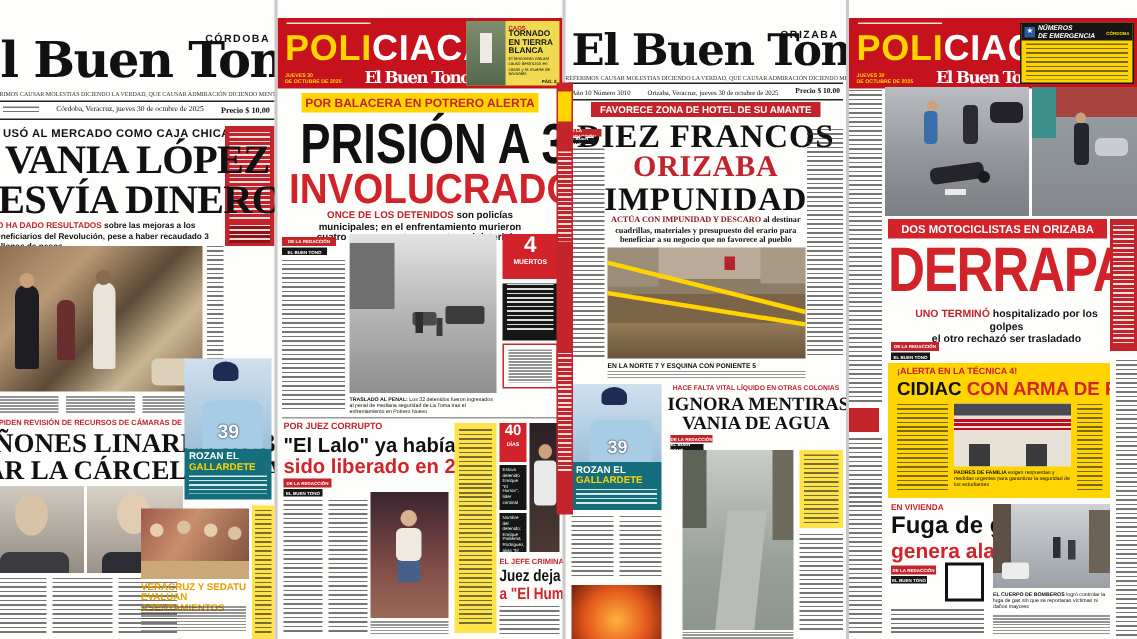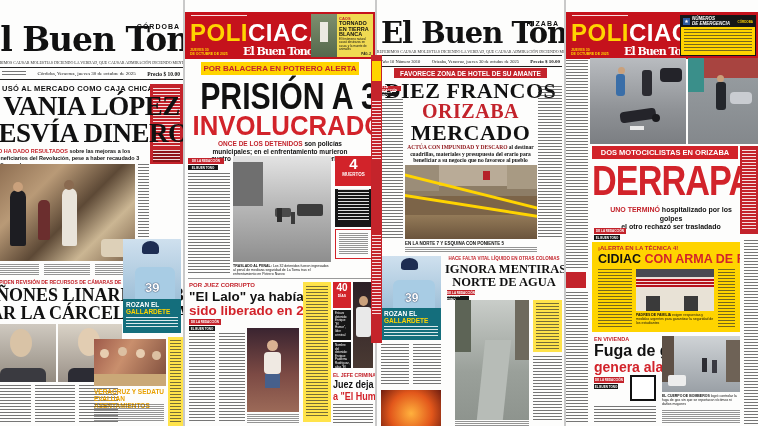--- a/index.html
+++ b/index.html
@@ -217,21 +217,21 @@
       <div class="serif" style="font-size:4.5px;margin-left:2px;">Año 10 Número 3010</div>
       <div class="serif" style="flex:1;text-align:center;font-size:4.5px;">Orizaba, Veracruz, jueves 30 de octubre de 2025</div>
       <div class="serif b" style="font-size:5px;margin-right:2px;">Precio $ 10.00</div>
     </div>
 
     <div class="abs" style="top:68px;left:0;width:187px;display:flex;justify-content:center;">
       <div class="sans b nw" style="background:#c3232b;color:#fff;font-size:6.5px;padding:1.5px 6px;">FAVORECE ZONA DE HOTEL DE SU AMANTE</div>
     </div>
     <div class="abs serif b nw ctr" style="top:78px;left:0;width:187px;font-size:22px;letter-spacing:.5px;">DIEZ FRANCOS</div>
     <div class="abs serif b nw ctr" style="top:100px;left:0;width:187px;font-size:20px;color:#c3232b;letter-spacing:.5px;">ORIZABA</div>
-    <div class="abs serif b nw ctr" style="top:120px;left:0;width:187px;font-size:22px;letter-spacing:.5px;">MERCADO</div>
+    <div class="abs serif b nw ctr" style="top:120px;left:0;width:187px;font-size:22px;letter-spacing:.5px;">IMPUNIDAD</div>
     <div class="abs serif b ctr" style="top:144px;left:30px;width:127px;font-size:5.5px;line-height:6.5px;"><span style="color:#8e1418;">ACTÚA CON IMPUNIDAD Y DESCARO </span><span>al destinar cuadrillas, materiales y presupuesto del erario para beneficiar a su negocio que no favorece al pueblo</span></div>
 
     <div class="abs" style="top:86px;left:2px;width:24px;">
       <div class="chipr" style="width:22px;height:5px;">DE LA REDACCIÓN</div>
       <div class="chipb" style="width:18px;height:4px;margin-top:1px;">EL BUEN TONO</div>
       <div class="ft" style="margin-top:3px;width:24px;height:140px;"></div>
     </div>
     <div class="abs ft" style="top:86px;left:161px;width:24px;height:152px;"></div>
 
     <div class="photo" style="top:165px;left:28px;width:132px;height:74px;background:linear-gradient(#b9ab97 0 28%,#8d7d66 28% 42%,#7c6448 42% 68%,#937a58 68%,#6b543c);">
@@ -257,21 +257,21 @@
       </div>
     </div>
     <div class="abs" style="top:344px;left:4px;width:60px;height:42px;display:flex;gap:4px;">
       <div class="ft" style="flex:1;"></div>
       <div class="ft" style="flex:1;"></div>
     </div>
     <div class="photo" style="top:390px;left:4px;width:60px;height:36px;background:radial-gradient(circle at 50% 65%,#ffb13d,#e2571b 55%,#6e1d10);"></div>
 
     <div class="abs sans b nw red ctr" style="top:256px;left:68px;width:118px;font-size:4.5px;">HACE FALTA VITAL LÍQUIDO EN OTRAS COLONIAS</div>
     <div class="abs serif b nw ctr" style="top:262px;left:68px;width:118px;font-size:12.5px;">IGNORA MENTIRAS</div>
-    <div class="abs serif b nw ctr" style="top:275px;left:68px;width:118px;font-size:12.5px;">NORTE DE AGUA</div>
+    <div class="abs serif b nw ctr" style="top:275px;left:68px;width:118px;font-size:12.5px;">VANIA DE AGUA</div>
     <div class="abs" style="top:290px;left:70px;">
       <div class="chipr" style="width:28px;height:5px;">DE LA REDACCIÓN</div>
       <div class="chipb" style="width:22px;height:4px;margin-top:1px;">EL BUEN TONO</div>
     </div>
     <div class="photo" style="top:300px;left:78px;width:74px;height:120px;background:linear-gradient(#c9cdc9,#9aa09a 60%,#8e948e);">
       <div class="abs" style="left:0;top:0;width:16px;height:52px;background:#5d6456;"></div>
       <div class="abs" style="right:0;top:0;width:14px;height:60px;background:#6e6a5e;"></div>
       <div class="abs" style="left:26px;top:40px;width:26px;height:80px;background:#b7bcb7;transform:skewX(-6deg);"></div>
     </div>
     <div class="abs" style="top:300px;left:156px;width:29px;height:52px;background:#ffe34a;">

